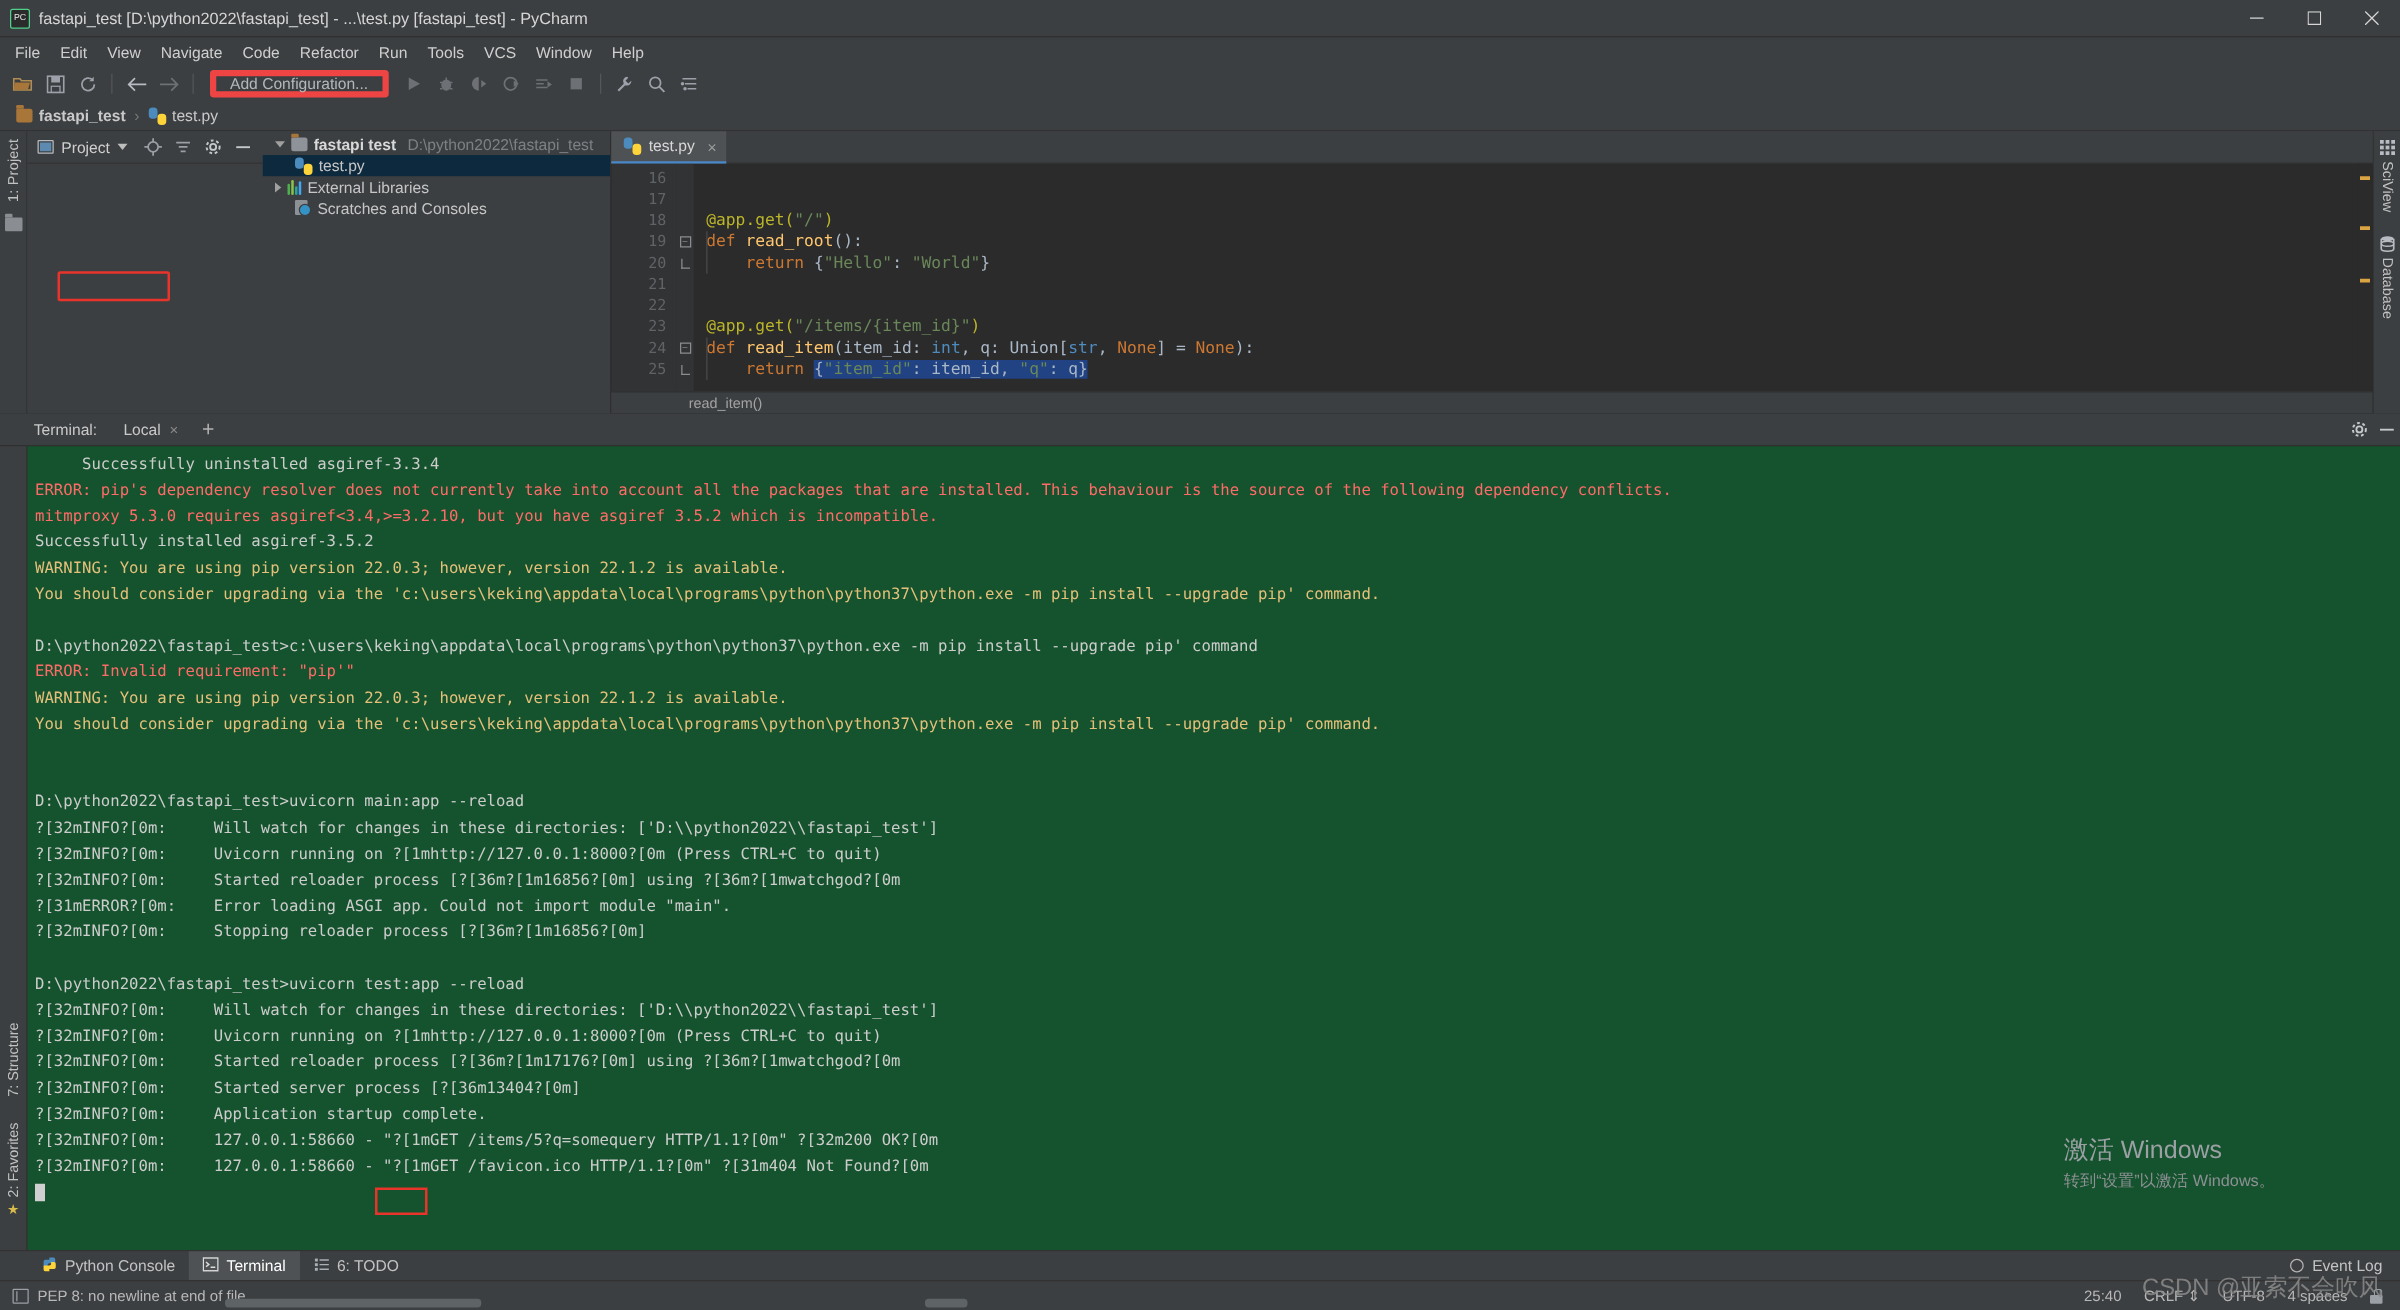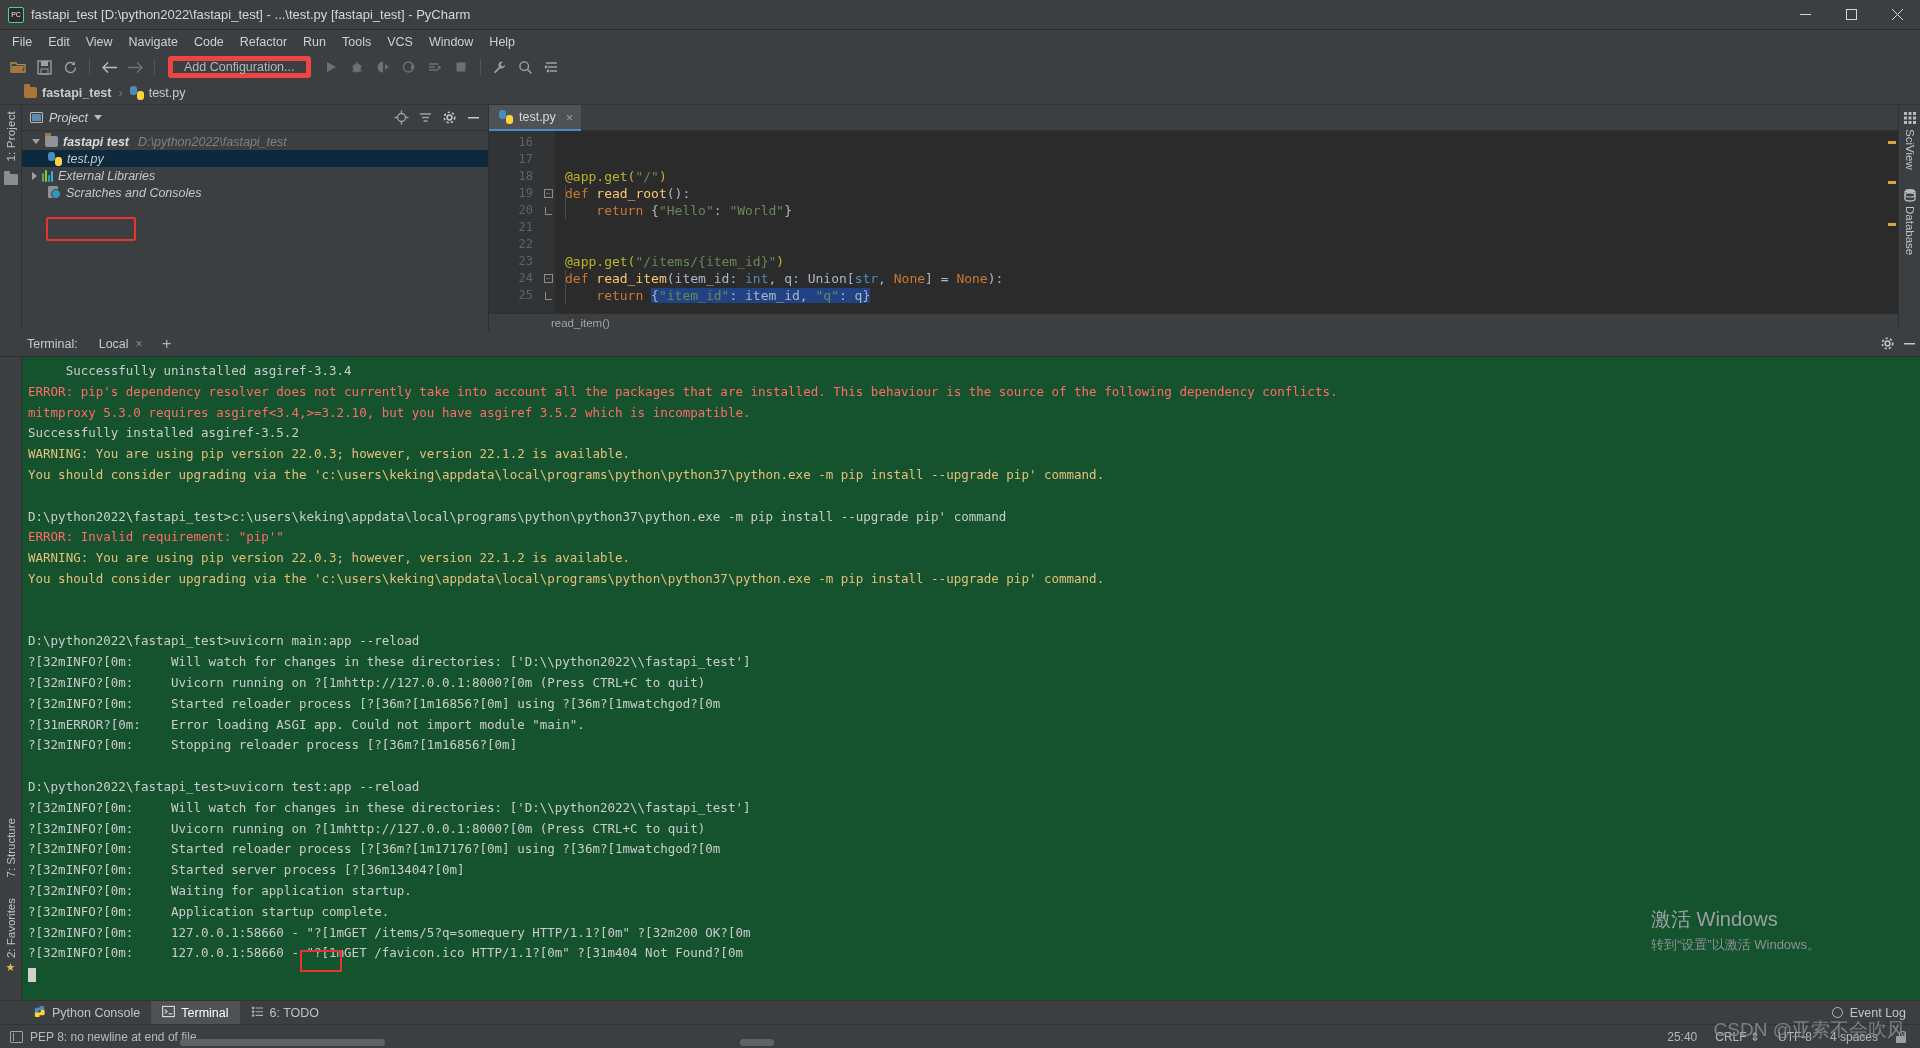--- a/index.html
+++ b/index.html
@@ -53,21 +53,21 @@
   .tb-sep { width: 1px; height: 16px; background: #53565a; margin: 0 5px; }
   .add-config {
     height: 22px; border: 5px solid #ef4444; border-radius: 3px; color: #b4b7bb;
     font-size: 12.5px; padding: 0 11px; display: flex; align-items: center; margin: 0 6px;
     white-space: nowrap;
   }
 
   
   .navbar {
     height: 24px; background: #3c3f41; display: flex; align-items: center;
-    padding-left: 24px; gap: 4px; font-size: 12.5px; flex: none; border-bottom: 1px solid #323232;
+    padding-left: 13px; gap: 4px; font-size: 12.5px; flex: none; border-bottom: 1px solid #323232;
   }
   .crumb { display: flex; align-items: center; gap: 5px; color: #c9c9c9; font-weight: bold; }
   .crumb.plain { font-weight: normal; }
   .crumb-sep { color: #777; margin: 0 3px; }
   .folder-ico {
     width: 13px; height: 11px; background: #a9763a; border-radius: 1px 2px 2px 2px; position: relative;
   }
   .folder-ico::before {
     content: ""; position: absolute; top: -3px; left: 0; width: 6px; height: 3px;
     background: #a9763a; border-radius: 1px 1px 0 0;
@@ -95,21 +95,21 @@
   }
   .rail-ico {
     width: 14px; height: 11px; background: #8a8d91; border-radius: 1px; margin-top: 4px; position: relative;
   }
   .rail-ico::before {
     content: ""; position: absolute; top: -3px; left: 0; width: 6px; height: 3px; background: #8a8d91;
     border-radius: 1px 1px 0 0;
   }
 
   
-  .project-panel { width: 467px; background: #3c3f41; display: flex; flex-direction: column; flex: none; border-right: 1px solid #2f2f2f; font-style: italic;}
+  .project-panel { width: 467px; background: #3c3f41; display: flex; flex-direction: row; flex: none; border-right: 1px solid #2f2f2f;}
   .pp-head {
     height: 26px; display: flex; align-items: center; padding: 0 6px 0 8px; gap: 6px;
     border-bottom: 1px solid #323232;
   }
   .pp-title { font-size: 12.5px; color: #cfcfcf; }
   .pp-head .spacer { margin-left: auto; }
   .pp-ico { width: 18px; height: 18px; display: flex; align-items: center; justify-content: center; color: #9aa0a6; }
   .window-ico { width: 13px; height: 11px; border: 1.6px solid #b5bcc4; border-radius: 1px; position: relative; }
   .window-ico::before { content: ""; position: absolute; inset: 1px; background: #5d8ab0; }
   .caret-down { width: 0; height: 0; border-left: 4px solid transparent; border-right: 4px solid transparent; border-top: 5px solid #bdbdbd; }
@@ -617,21 +617,20 @@
         <div class="tl c-def">?[32mINFO?[0m:     Uvicorn running on ?[1mhttp://127.0.0.1:8000?[0m (Press CTRL+C to quit)</div>
         <div class="tl c-def">?[32mINFO?[0m:     Started reloader process [?[36m?[1m16856?[0m] using ?[36m?[1mwatchgod?[0m</div>
         <div class="tl c-def">?[31mERROR?[0m:    Error loading ASGI app. Could not import module "main".</div>
         <div class="tl c-def">?[32mINFO?[0m:     Stopping reloader process [?[36m?[1m16856?[0m]</div>
         <div class="tl c-def"></div>
         <div class="tl c-def">D:\python2022\fastapi_test&gt;uvicorn test:app --reload</div>
         <div class="tl c-def">?[32mINFO?[0m:     Will watch for changes in these directories: ['D:\\python2022\\fastapi_test']</div>
         <div class="tl c-def">?[32mINFO?[0m:     Uvicorn running on ?[1mhttp://127.0.0.1:8000?[0m (Press CTRL+C to quit)</div>
         <div class="tl c-def">?[32mINFO?[0m:     Started reloader process [?[36m?[1m17176?[0m] using ?[36m?[1mwatchgod?[0m</div>
         <div class="tl c-def">?[32mINFO?[0m:     Started server process [?[36m13404?[0m]</div>
-        <div class="tl c-def">?[32mINFO?[0m:     Waiting for application startup.</div>
         <div class="tl c-def">?[32mINFO?[0m:     Application startup complete.</div>
         <div class="tl c-def">?[32mINFO?[0m:     127.0.0.1:58660 - "?[1mGET /items/5?q=somequery HTTP/1.1?[0m" ?[32m200 OK?[0m</div>
         <div class="tl c-def">?[32mINFO?[0m:     127.0.0.1:58660 - "?[1mGET /favicon.ico HTTP/1.1?[0m" ?[31m404 Not Found?[0m</div>
         <div class="tl"><span class="term-cursor"></span></div>
       </div>
     </div>
 
     <div class="redbox-main"></div>
 
     <div class="win-watermark">

